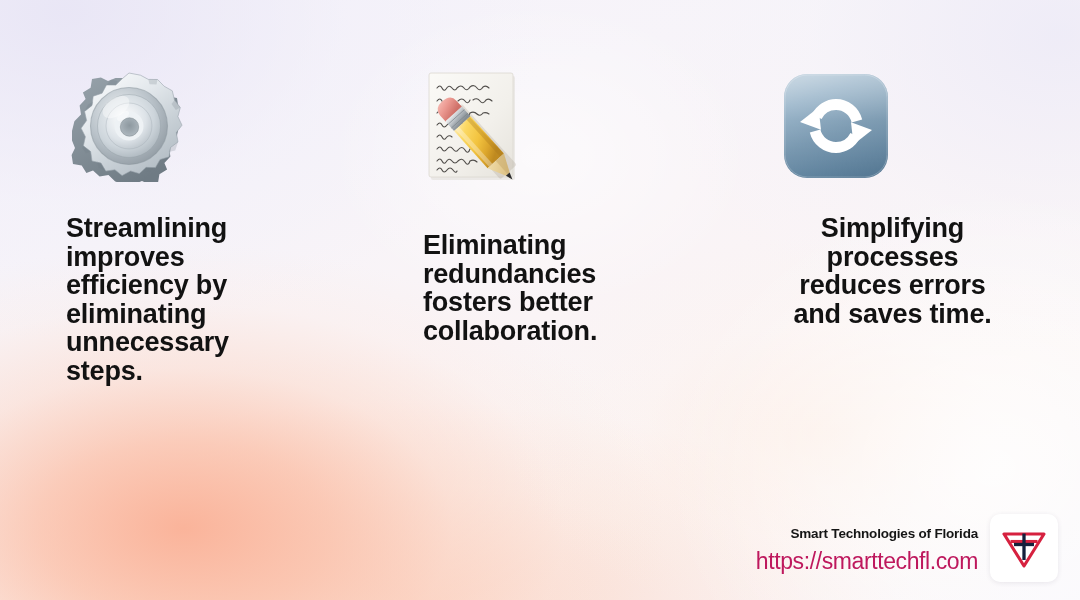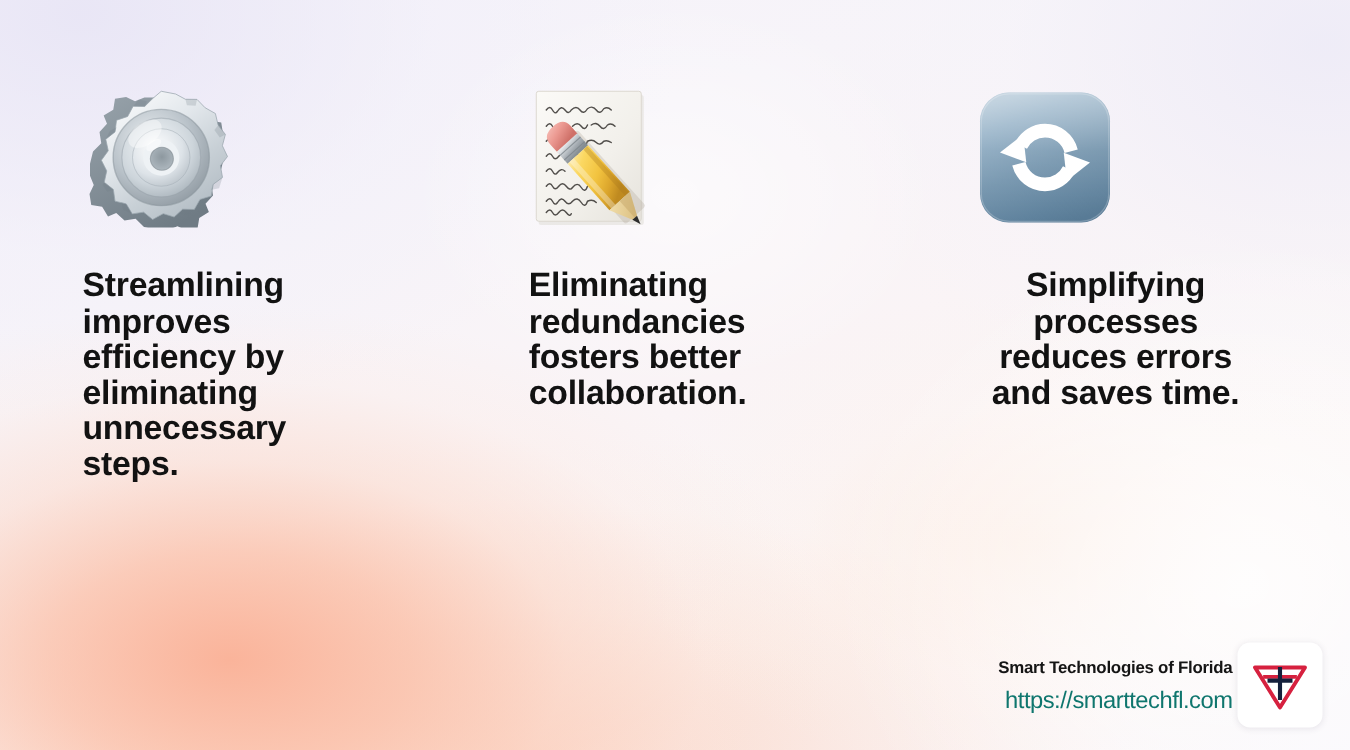--- a/index.html
+++ b/index.html
@@ -97,48 +97,48 @@
     top:214px;
     left:0;
     font-size:27px;
     line-height:28.5px;
     font-weight:bold;
     color:#121212;
     letter-spacing:-0.2px;
     white-space:pre-line;
   }
   .col-1 .card-text { width:200px; }
-  .col-2 .card-text { width:215px; }
+  .col-2 .card-text { width:215px;margin-top:17px; }
   .col-3 .card-text { width:225px;text-align:center; }
 
   
   .gear-svg, .memo-svg, .sync-svg { display:block; }
 
   
   .footer {
     position:absolute;
     right:22px;
     bottom:18px;
     display:flex;
     align-items:center;
-    gap:4px;
+    gap:12px;
   }
   .footer-text { text-align:right; }
   .brand-name {
     font-size:13.5px;
     font-weight:bold;
     color:#151515;
     letter-spacing:-0.2px;
     line-height:18px;
     margin-bottom:7px;
   }
   .brand-url {
-    font-size:19px;
+    font-size:23px;
     font-weight:400;
-    color:#0f766e;
+    color:#be185d;
     letter-spacing:-0.4px;
     line-height:22px;
   }
   .logo-badge {
     width:68px; height:68px;
     background:#ffffff;
     border-radius:10px;
     display:flex;
     align-items:center;
     justify-content:center;

